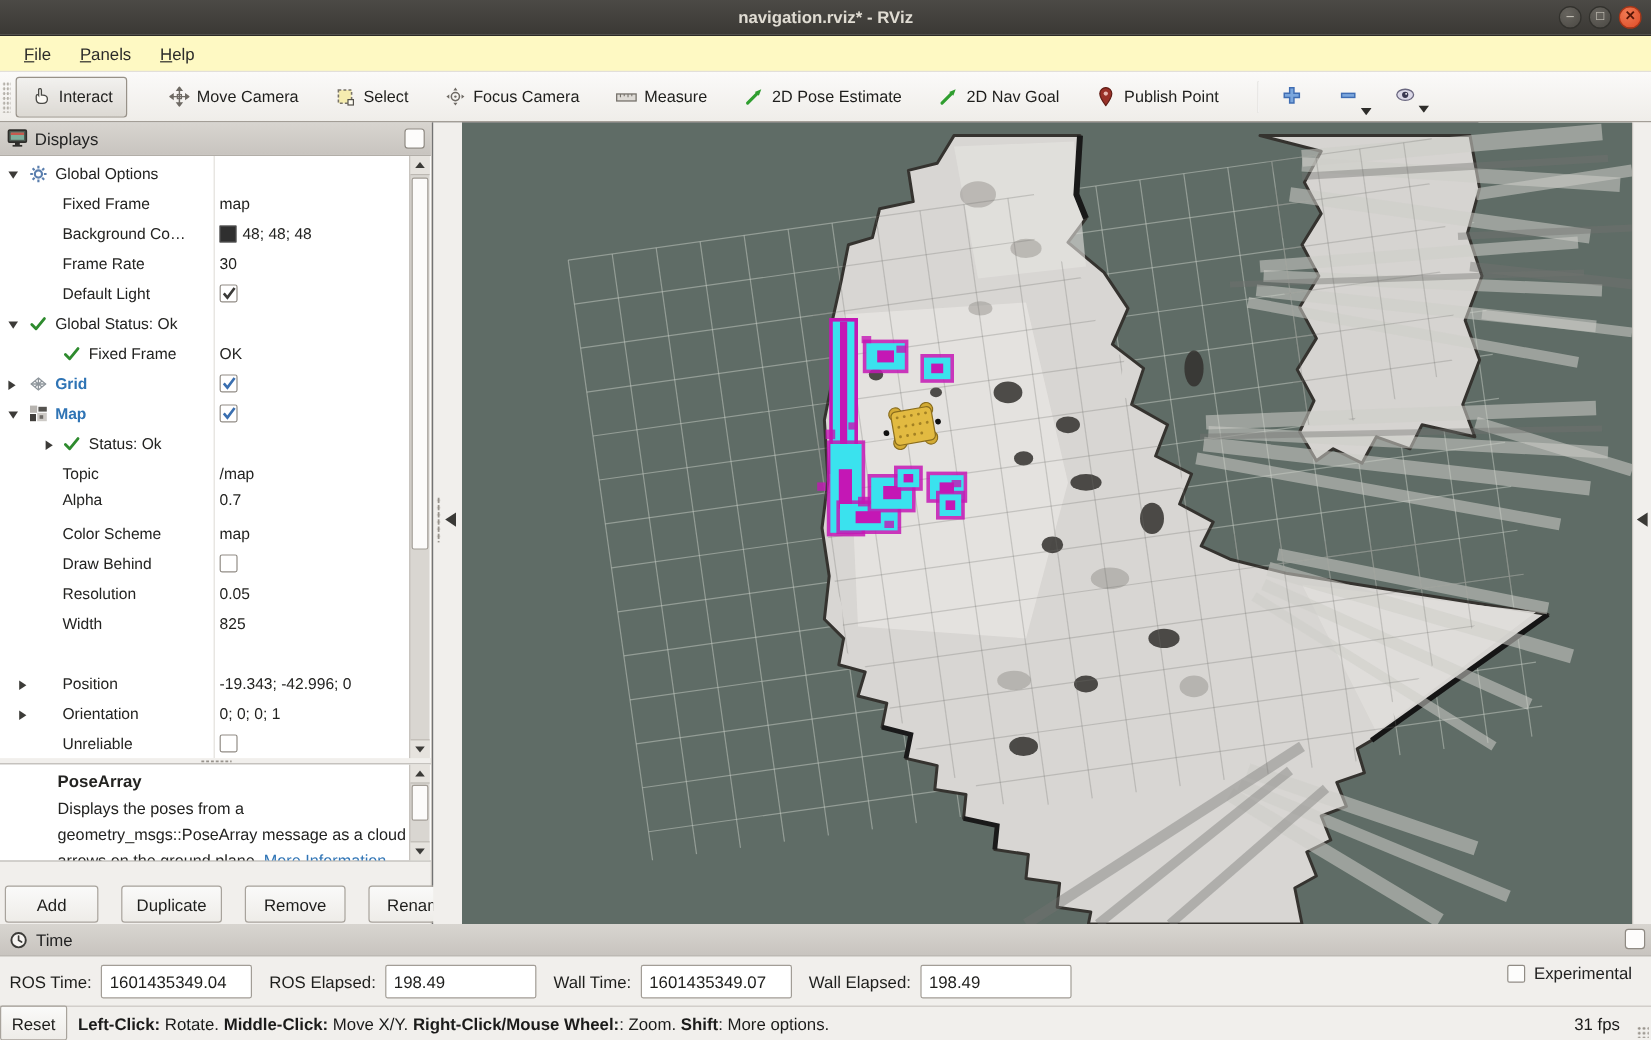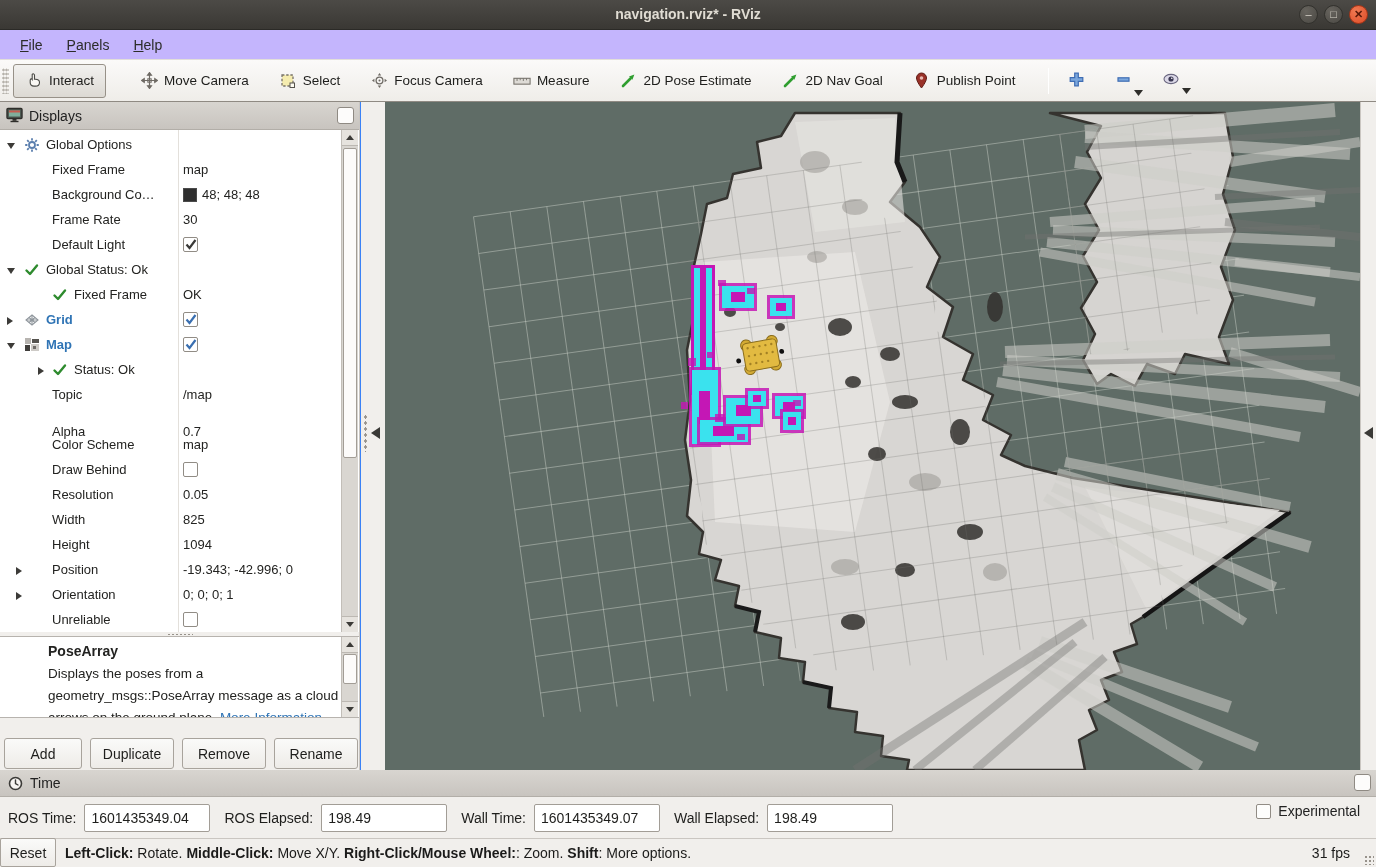--- a/index.html
+++ b/index.html
@@ -10,40 +10,40 @@
   .titlebar { position:absolute; top:0; left:0; width:1376px; height:30px;
     background:linear-gradient(#4c4a46,#3a3834); border-bottom:1px solid #2b2a27; }
   .title-text { position:absolute; left:0; right:0; top:6px; text-align:center;
     color:#e0dcd3; font-weight:bold; font-size:14px; }
   .winbtns { position:absolute; right:8px; top:5px; display:flex; gap:6px; }
   .wbtn { width:19px; height:19px; border-radius:50%; background:radial-gradient(circle at 35% 30%, #67645e, #4a4843);
     border:1px solid #32312d; color:#d8d4ca; font-size:11px; line-height:17px; text-align:center; }
   .wbtn.close { background:radial-gradient(circle at 35% 30%, #f07a53, #dd4b26); border-color:#a83517; color:#571708; font-weight:bold; }
 
   
-  .menubar { position:absolute; top:30px; left:0; width:1376px; height:30px; background:#c4b5fd;
+  .menubar { position:absolute; top:30px; left:0; width:1376px; height:30px; background:#fef9c3;
     display:flex; align-items:center; padding-left:10px; gap:4px; border-bottom:1px solid #e2dfda;}
   .menu-item { padding:3px 10px; font-size:14px; color:#2c2c2a; }
   .menu-item u { text-decoration:underline; }
 
   
   .toolbar { position:absolute; top:60px; left:0; width:1376px; height:42px;
     background:linear-gradient(#fbfaf9,#efede9); border-bottom:1px solid #8f8a83;
     display:flex; align-items:center; }
   .drag-handle { width:7px; height:26px; margin:0 4px 0 2px;
     background-image:radial-gradient(#b5b1aa 1px, transparent 1.2px); background-size:3px 4px; }
   .tool { display:flex; align-items:center; gap:6px; font-size:13.5px; color:#1e1e1c; padding:6px 8px; white-space:nowrap; }
   .tool.active { border:1px solid #979188; border-radius:3px; background:linear-gradient(#f2f1ef,#dcd9d3); padding:7px 11px; margin-right:12px;}
   .tool .ticon { display:inline-flex; width:18px; height:18px; align-items:center; justify-content:center; }
   .tsep { width:1px; height:26px; background:#b3afa8; border-right:1px solid #fff; margin:0 10px; }
   .viewtool { display:flex; align-items:flex-start; padding:2px 9px; position:relative; }
   .viewtool .caret { position:absolute; right:-2px; bottom:-6px; }
 
   
-  .main { position:absolute; top:102px; left:0; width:1232px; height:668px; background:#3b82f6; }
+  .main { position:absolute; top:102px; left:0; width:1232px; height:668px; background:#737373; }
 
   .displays { position:absolute; left:0; top:0; width:360px; height:668px; background:#f1efec; border-right:1px solid #cac6c1; }
   .d-header { position:absolute; top:0; left:0; right:0; height:28px;
     background:linear-gradient(#d8d5d0,#c8c4bf); border-bottom:1px solid #b2aea8;
     display:flex; align-items:center; gap:6px; padding-left:6px; font-size:14px; color:#222; }
   .float-box { position:absolute; right:5px; top:5px; width:17px; height:17px; background:#fdfcfb;
     border:1px solid #8f8a83; border-radius:3px; }
 
   .tree-wrap { position:absolute; top:28px; left:0; right:0; height:502px; background:#fff; overflow:hidden; }
   .col-div { position:absolute; left:178px; top:0; bottom:0; width:1px; background:#e3e0db; }
@@ -69,21 +69,21 @@
 
   .tree-split { position:absolute; top:530px; left:0; right:0; height:4px; background:#f1efec; text-align:center; }
   .dots { margin:0 auto; width:26px; height:3px; background-image:radial-gradient(#97928b 1px, transparent 1.2px); background-size:4px 3px; }
 
   .help { position:absolute; top:534px; left:0; right:0; height:82px; background:#fff;
     border-top:1px solid #b7b3ae; border-bottom:1px solid #b7b3ae; overflow:hidden;padding-left:40px; }
   .help-text { padding:3px 26px 0 8px; font-size:13.5px; line-height:22px; color:#232321; width:340px; }
   .help-text b { font-size:14px; }
   .help-link { color:#2f74b5; }
 
-  .dbtns { position:absolute; top:636px; left:4px; display:flex; gap:8px; }
+  .dbtns { position:absolute; top:636px; left:4px; display:flex; gap:19px; }
   .btn { height:31px; background:linear-gradient(#fafaf9,#eeece8); border:1px solid #a8a39c; border-radius:3px;
     font-family:"Liberation Sans",sans-serif; font-size:14px; color:#1e1e1c; padding:0 4px; }
   .dbtns .btn:nth-child(1){ width:78px; } .dbtns .btn{ width:84px; }
 
   .splitter { position:absolute; left:361px; top:0; width:24px; height:668px; background:#f1efec; }
   .split-handle { position:absolute; left:3px; top:312px; width:3px; height:38px;
     background-image:radial-gradient(#97928b 1px, transparent 1.2px); background-size:3px 6px; }
   .collapse-arrow { position:absolute; width:0; height:0; border-top:6px solid transparent; border-bottom:6px solid transparent; border-right:9px solid #3a3936; }
 
   .viewport { position:absolute; left:385px; top:0; width:975px; height:668px; }
@@ -371,45 +371,41 @@
             <svg width="15" height="15" viewBox="0 0 15 15">
               <path d="M2.5 8.5l3.5 3.5L13 3.5" fill="none" stroke="#2e8b2e" stroke-width="2.4" stroke-linecap="round" stroke-linejoin="round"></path>
             </svg>
           </span>
           <span class="lab" style="left: 74px;">Status: Ok</span>
         </div>
         <div class="trow" style="top: 253px;">
           <span class="lab" style="left: 52px;">Topic</span>
           <span class="val">/map</span>
         </div>
-        <div class="trow" style="top: 290px;">
+        <div class="trow" style="top: 275px;">
           <span class="lab" style="left: 52px;">Alpha</span>
           <span class="val">0.7</span>
         </div>
         <div class="trow" style="top: 303px;">
           <span class="lab" style="left: 52px;">Color Scheme</span>
           <span class="val">map</span>
         </div>
         <div class="trow" style="top: 328px;">
           <span class="lab" style="left: 52px;">Draw Behind</span>
           <span class="val">
             <span class="cbox"></span>
           </span>
         </div>
         <div class="trow" style="top: 353px;">
           <span class="lab" style="left: 52px;">Resolution</span>
           <span class="val">0.05</span>
         </div>
         <div class="trow" style="top: 378px;">
           <span class="lab" style="left: 52px;">Width</span>
           <span class="val">825</span>
-        </div>
-        <div class="trow" style="top: 403px;">
-          <span class="lab" style="left: 52px;">Height</span>
-          <span class="val">1094</span>
         </div>
         <div class="trow" style="top: 428px;">
           <span class="arr right" style="left: 16px;"></span>
           <span class="lab" style="left: 52px;">Position</span>
           <span class="val">-19.343; -42.996; 0</span>
         </div>
         <div class="trow" style="top: 453px;">
           <span class="arr right" style="left: 16px;"></span>
           <span class="lab" style="left: 52px;">Orientation</span>
           <span class="val">0; 0; 0; 1</span>

